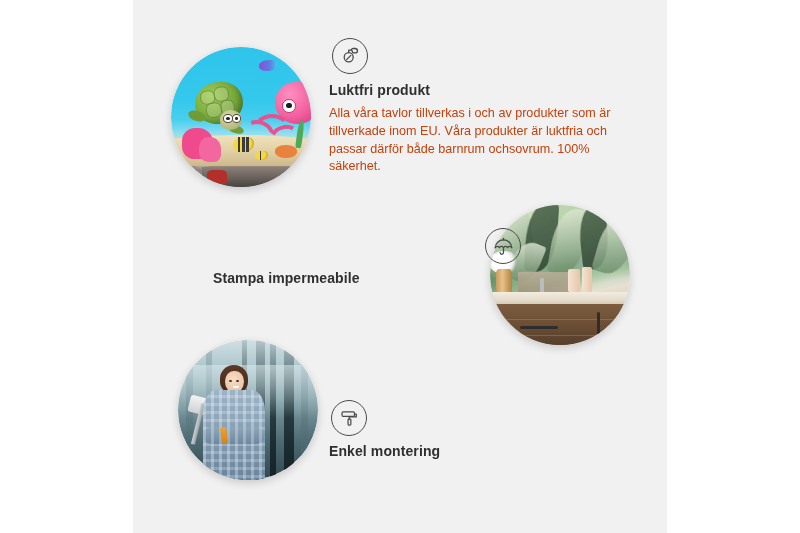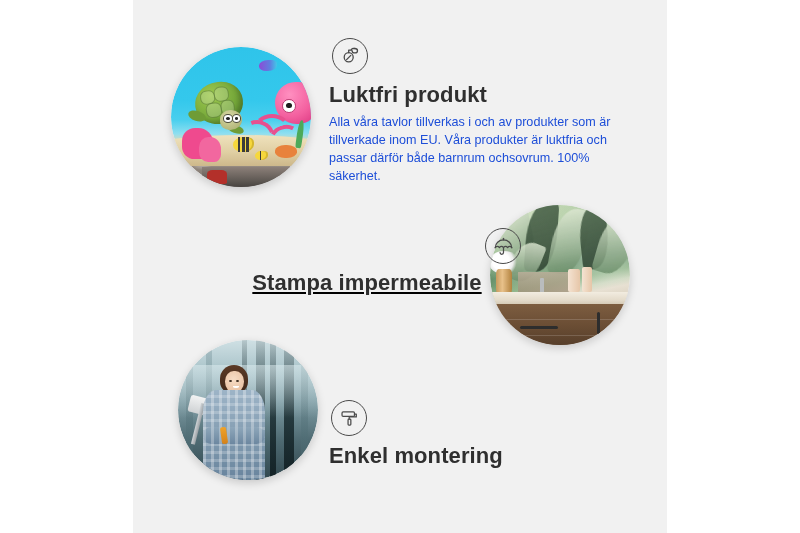--- a/index.html
+++ b/index.html
@@ -266,40 +266,40 @@
 
   .feat-icon {
     width: 36px; height: 36px;
     border: 1.6px solid #4a4a4a;
     border-radius: 50%;
     display: flex; align-items: center; justify-content: center;
     box-sizing: border-box;
   }
   .feat-title {
     color: #2f2f2f;
-    font-size: 22px;
+    font-size: 14px;
     font-weight: bold;
     letter-spacing: 0.1px;
     margin: 0;
     line-height: 1.2;
   }
   .feat-desc {
-    color: #1d4ed8;
+    color: #c2410c;
     font-size: 12.6px;
     line-height: 1.42;
     margin: 0;
   }
 
   
   #feature-odourless { left: 196px; top: 38px; width: 292px; text-align: left; }
   #feature-odourless .feat-icon { margin: 0 0 8px 3px; }
   #feature-odourless .feat-title { margin-bottom: 6px; }
 
   
-  #feature-waterproof { left: 80px; top: 228px; width: 308px; text-align: center; text-decoration: underline; }
+  #feature-waterproof { left: 80px; top: 228px; width: 308px; text-align: left; }
   #feature-waterproof .feat-icon { margin: 0 0 6px auto; }
   #feature-waterproof .feat-title { margin-bottom: 4px; }
 
   
   #feature-mounting { left: 196px; top: 400px; width: 280px; text-align: left; }
   #feature-mounting .feat-icon { margin: 0 0 7px 2px; }
   #feature-mounting .feat-title { margin-bottom: 4px; }
 
   .icon-svg { display: block; }
 </style>

